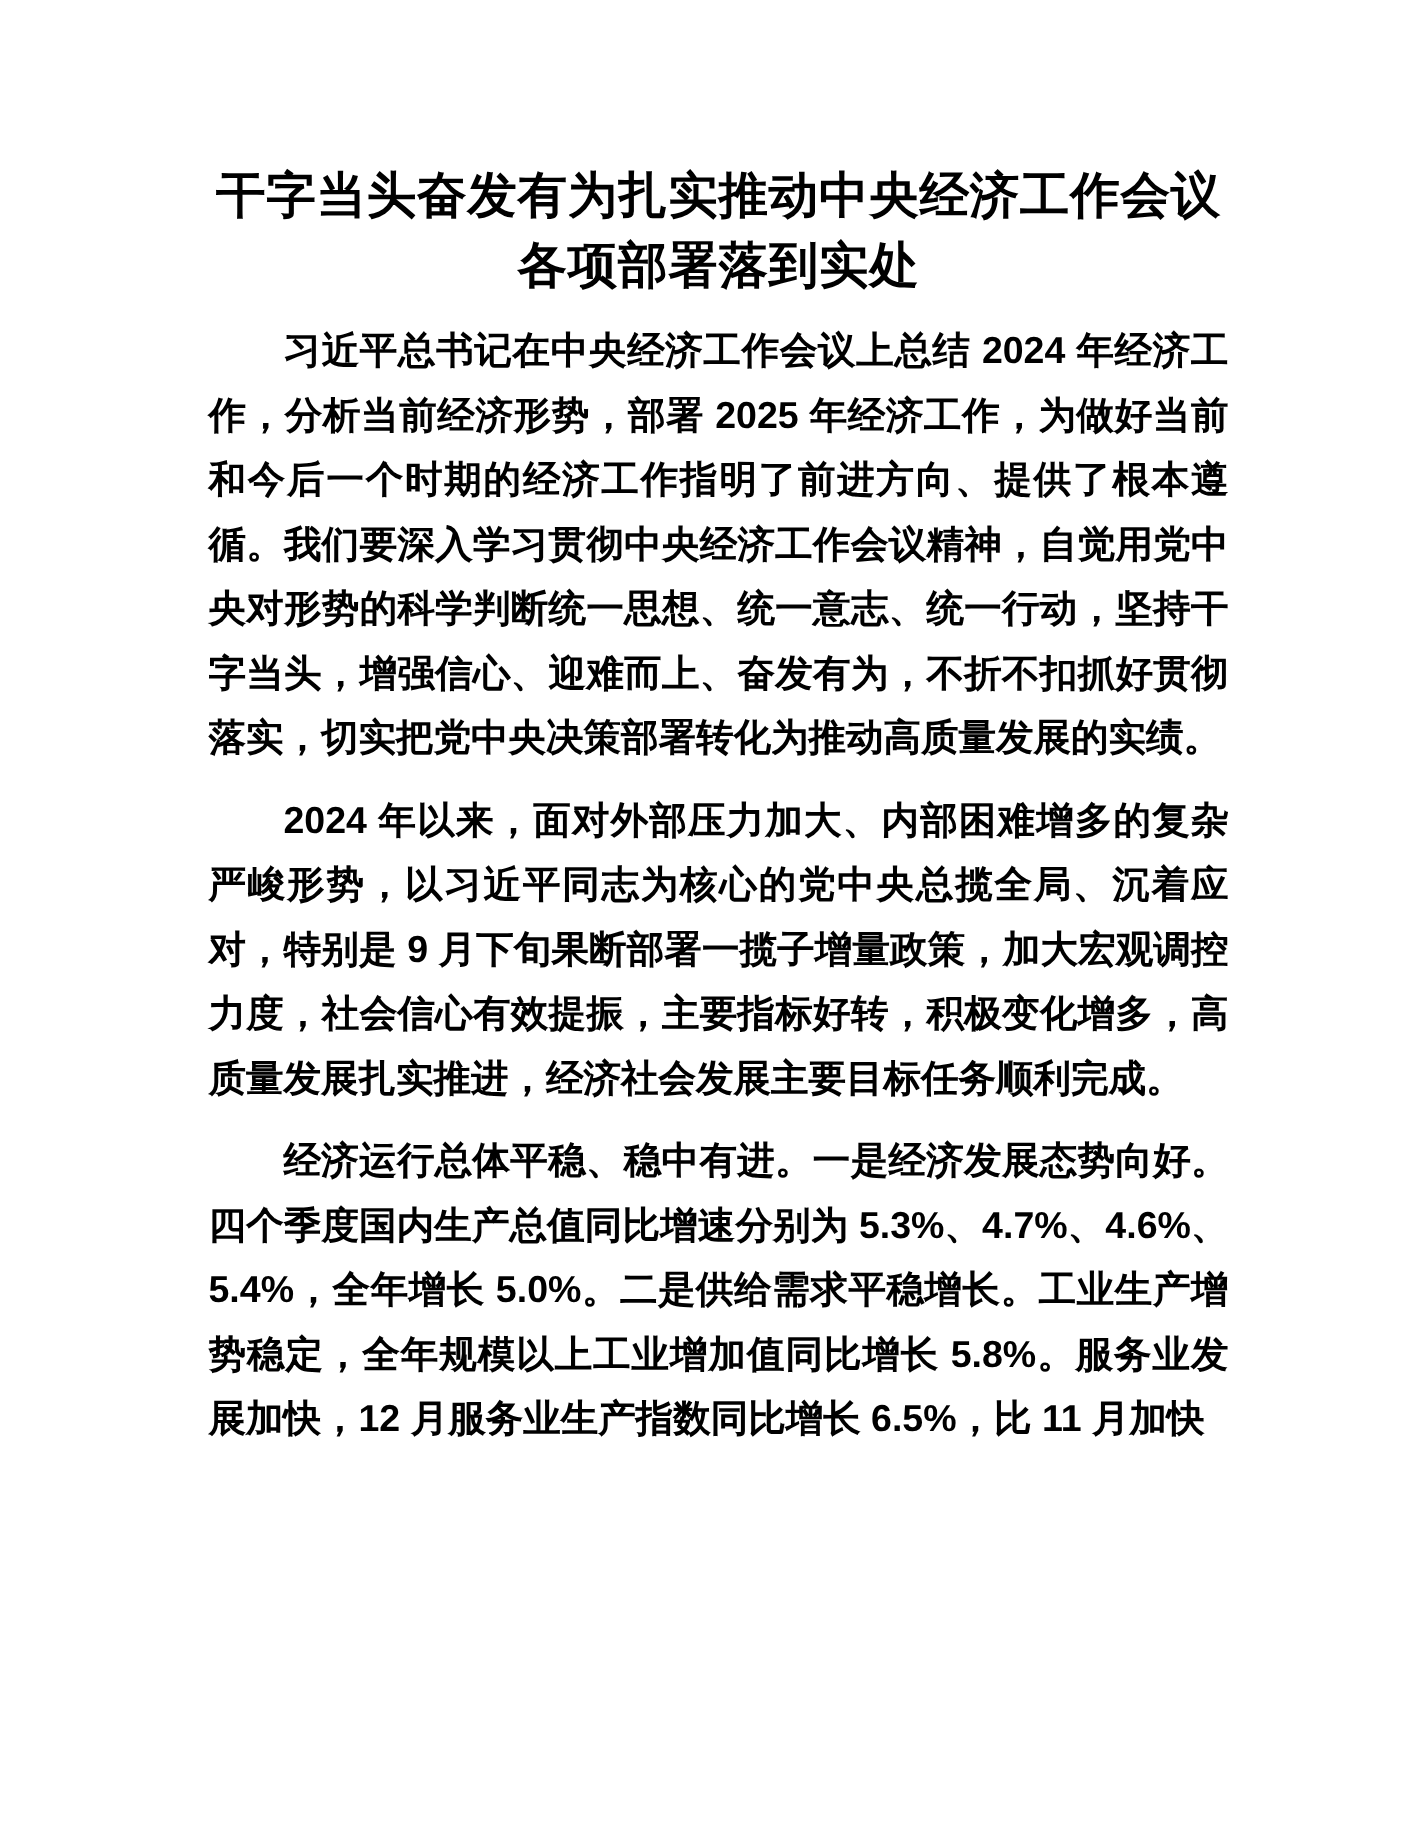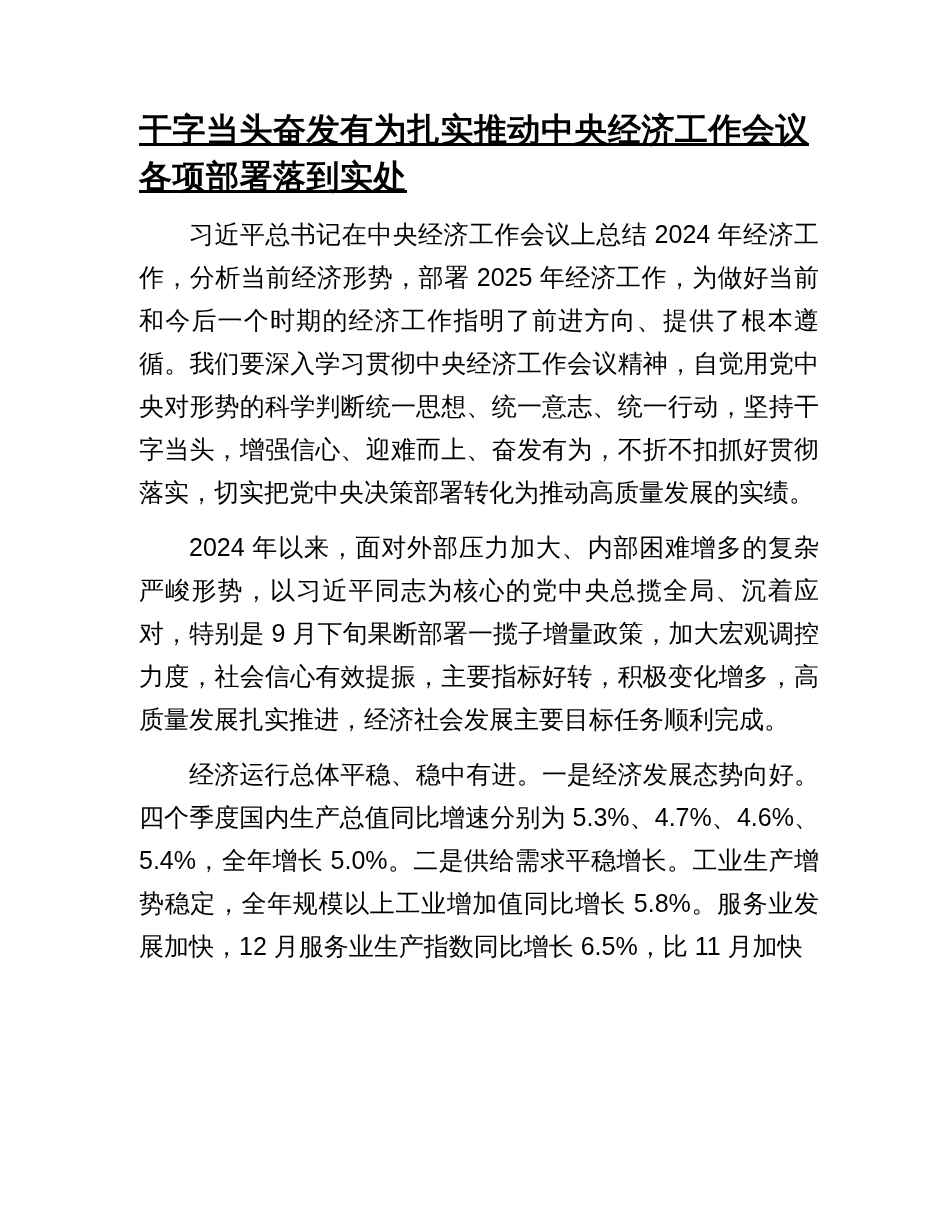--- a/index.html
+++ b/index.html
@@ -17,31 +17,32 @@
     padding: 106px 131px 0 139px;
     font-family: "Liberation Sans", sans-serif;
     color: #000000;
     overflow: hidden;
   }
   .doc-title {
     margin: 0 0 13px 0;
     font-size: 33px;
     font-weight: 700;
     line-height: 47px;
+    text-align: center;
     letter-spacing: 0.5px;
-    text-decoration: underline;
   }
   .doc-paragraph {
     margin: 0 0 12px 0;
     font-size: 25px;
     line-height: 43px;
     text-align: justify;
     text-justify: inter-ideograph;
     text-indent: 2em;
     word-break: break-all;
+    font-weight: bold;
   }
 </style>
 </head>
 <body>
 
 <div class="page">
   <h1 class="doc-title">干字当头奋发有为扎实推动中央经济工作会议各项部署落到实处</h1>
 
   <p class="doc-paragraph">习近平总书记在中央经济工作会议上总结 2024 年经济工作，分析当前经济形势，部署 2025 年经济工作，为做好当前和今后一个时期的经济工作指明了前进方向、提供了根本遵循。我们要深入学习贯彻中央经济工作会议精神，自觉用党中央对形势的科学判断统一思想、统一意志、统一行动，坚持干字当头，增强信心、迎难而上、奋发有为，不折不扣抓好贯彻落实，切实把党中央决策部署转化为推动高质量发展的实绩。</p>
 

